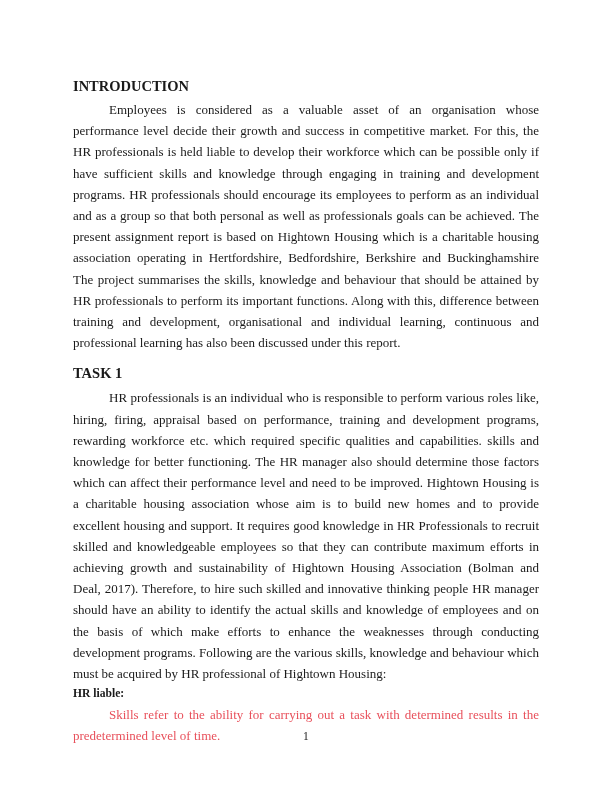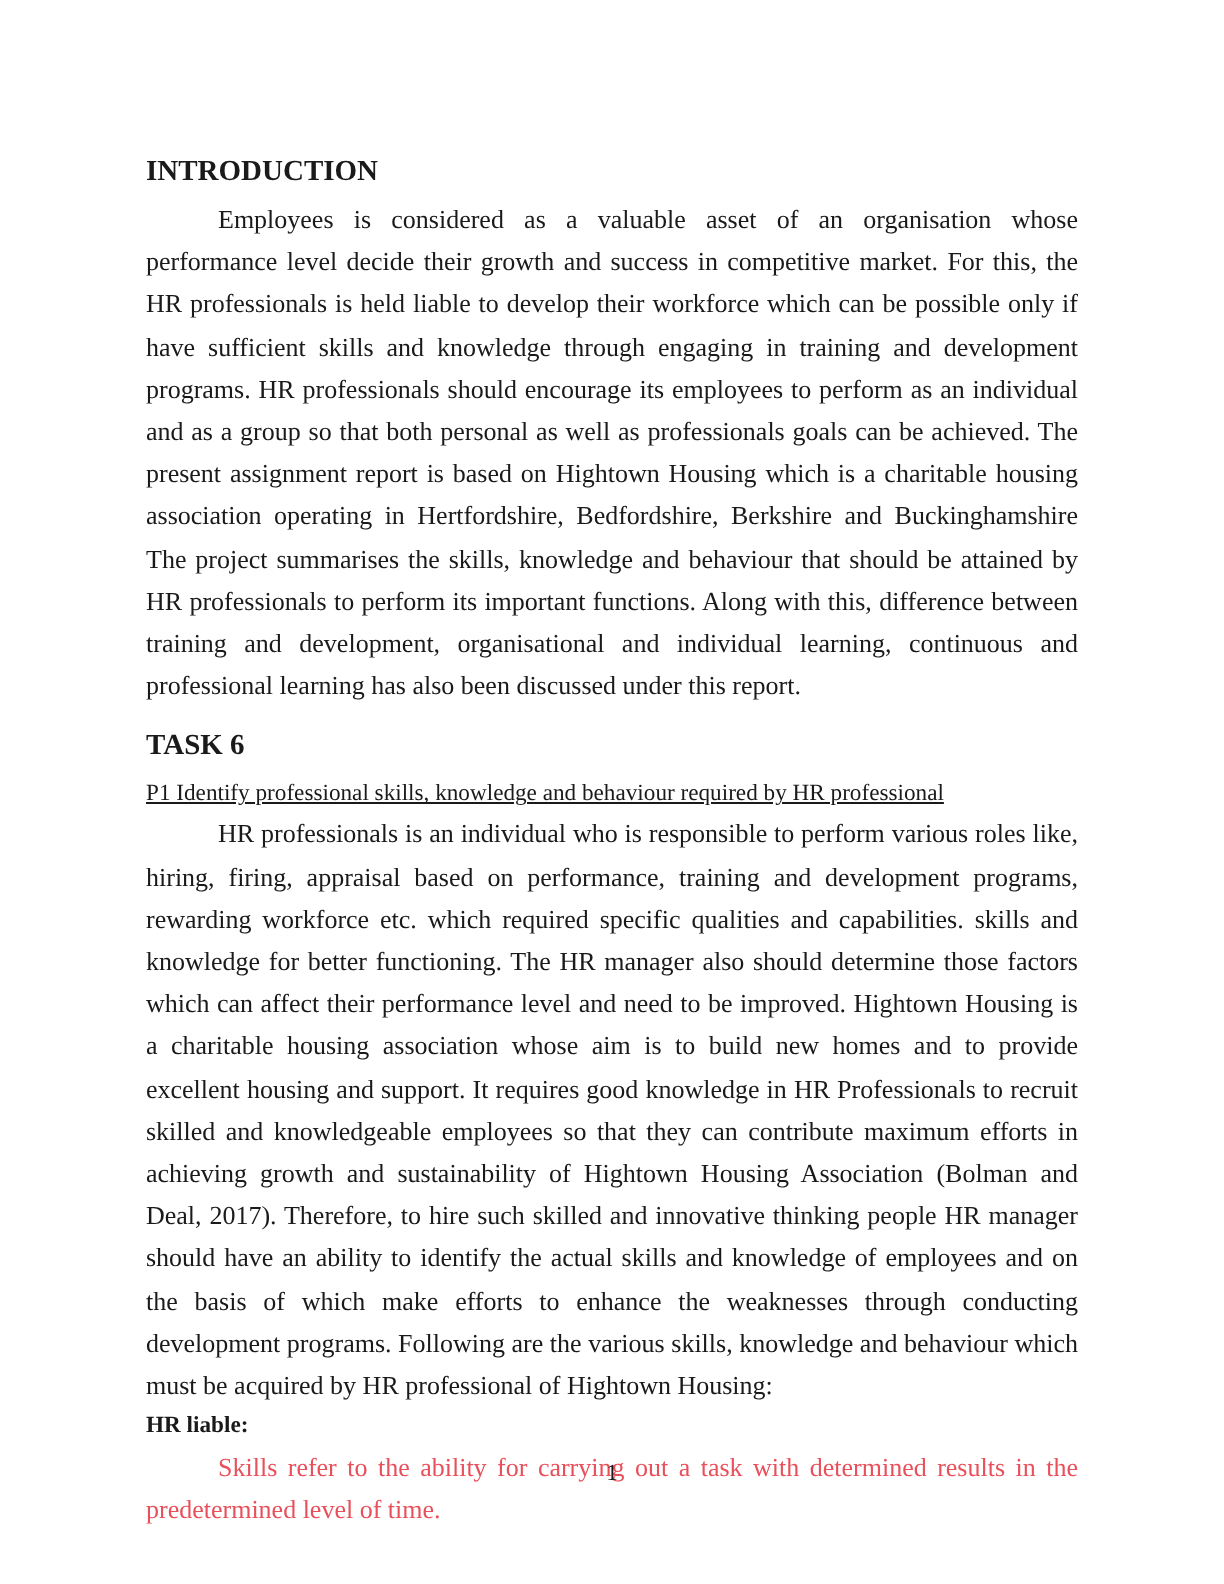--- a/index.html
+++ b/index.html
@@ -29,21 +29,20 @@
     }
   </style>
 </head>
 <body>
 
 <div class="page">
   <div class="content">
     <h1>INTRODUCTION</h1>
     <p class="indent">Employees is considered as a valuable asset of an organisation whose performance level decide their growth and success in competitive market. For this, the HR professionals is held liable to develop their workforce which can be possible only if have sufficient skills and knowledge through engaging in training and development programs. HR professionals should encourage its employees to perform as an individual and as a group so that both personal as well as professionals goals can be achieved. The present assignment report is based on Hightown Housing which is a charitable housing association operating in Hertfordshire, Bedfordshire, Berkshire and Buckinghamshire The project summarises the skills, knowledge and behaviour that should be attained by HR professionals to perform its important functions. Along with this, difference between training and development, organisational and individual learning, continuous and professional learning has also been discussed under this report.</p>
 
-    <h1 class="task">TASK 6</h1>
-    <div class="subhead">P1 Identify professional skills, knowledge and behaviour required by HR professional</div>
+    <h1 class="task">TASK 1</h1>
     <p class="indent">HR professionals is an individual who is responsible to perform various roles like, hiring, firing, appraisal based on performance, training and development programs, rewarding workforce etc. which required specific qualities and capabilities. skills and knowledge for better functioning. The HR manager also should determine those factors which can affect their performance level and need to be improved. Hightown Housing is a charitable housing association whose aim is to build new homes and to provide excellent housing and support. It requires good knowledge in HR Professionals to recruit skilled and knowledgeable employees so that they can contribute maximum efforts in achieving growth and sustainability of Hightown Housing Association (Bolman and Deal, 2017). Therefore, to hire such skilled and innovative thinking people HR manager should have an ability to identify the actual skills and knowledge of employees and on the basis of which make efforts to enhance the weaknesses through conducting development programs.  Following are the various skills, knowledge and behaviour which must be acquired by HR professional of Hightown Housing:</p>
 
     <div class="bold-label">HR liable:</div>
     <p class="indent red" style="color: rgb(232, 80, 91);">Skills refer to the ability for carrying out a task with determined results in the predetermined level of time.</p>
   </div>
   <div class="page-number">1</div>
 </div>
 
 </body></html>

